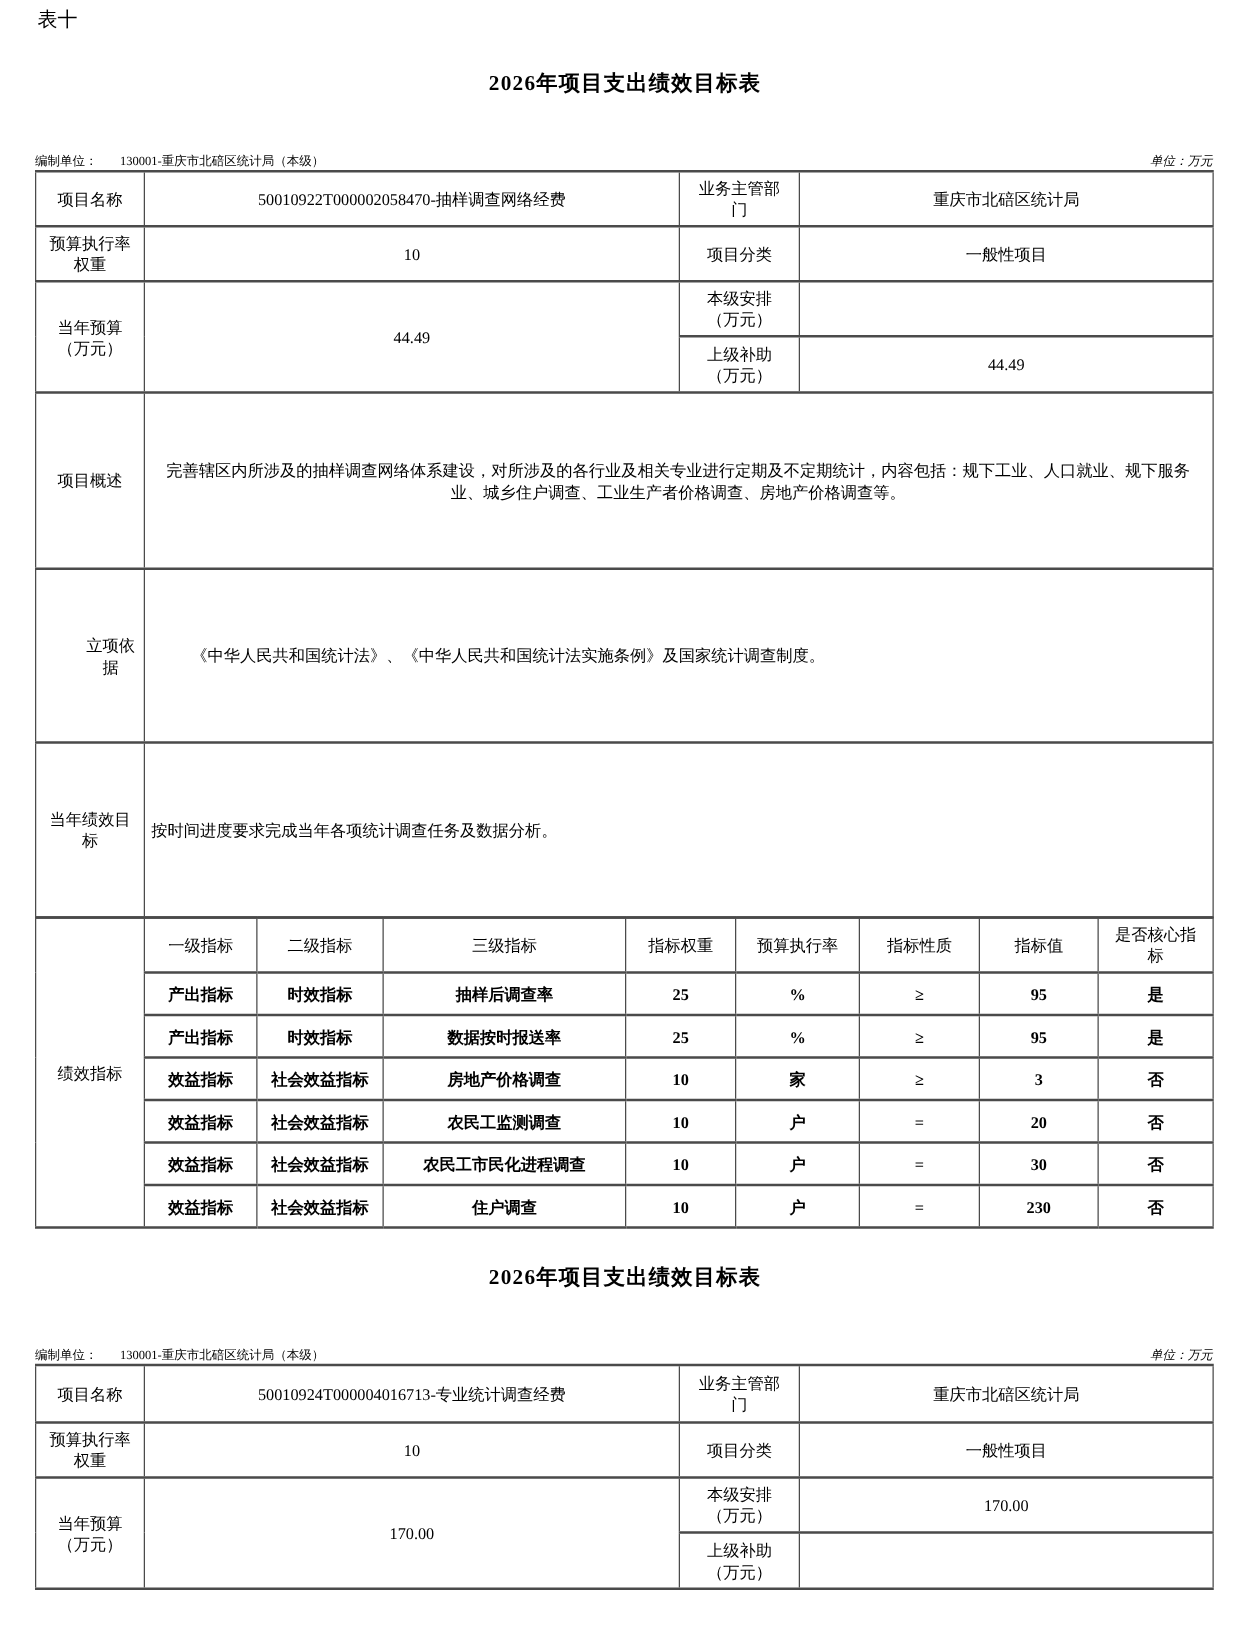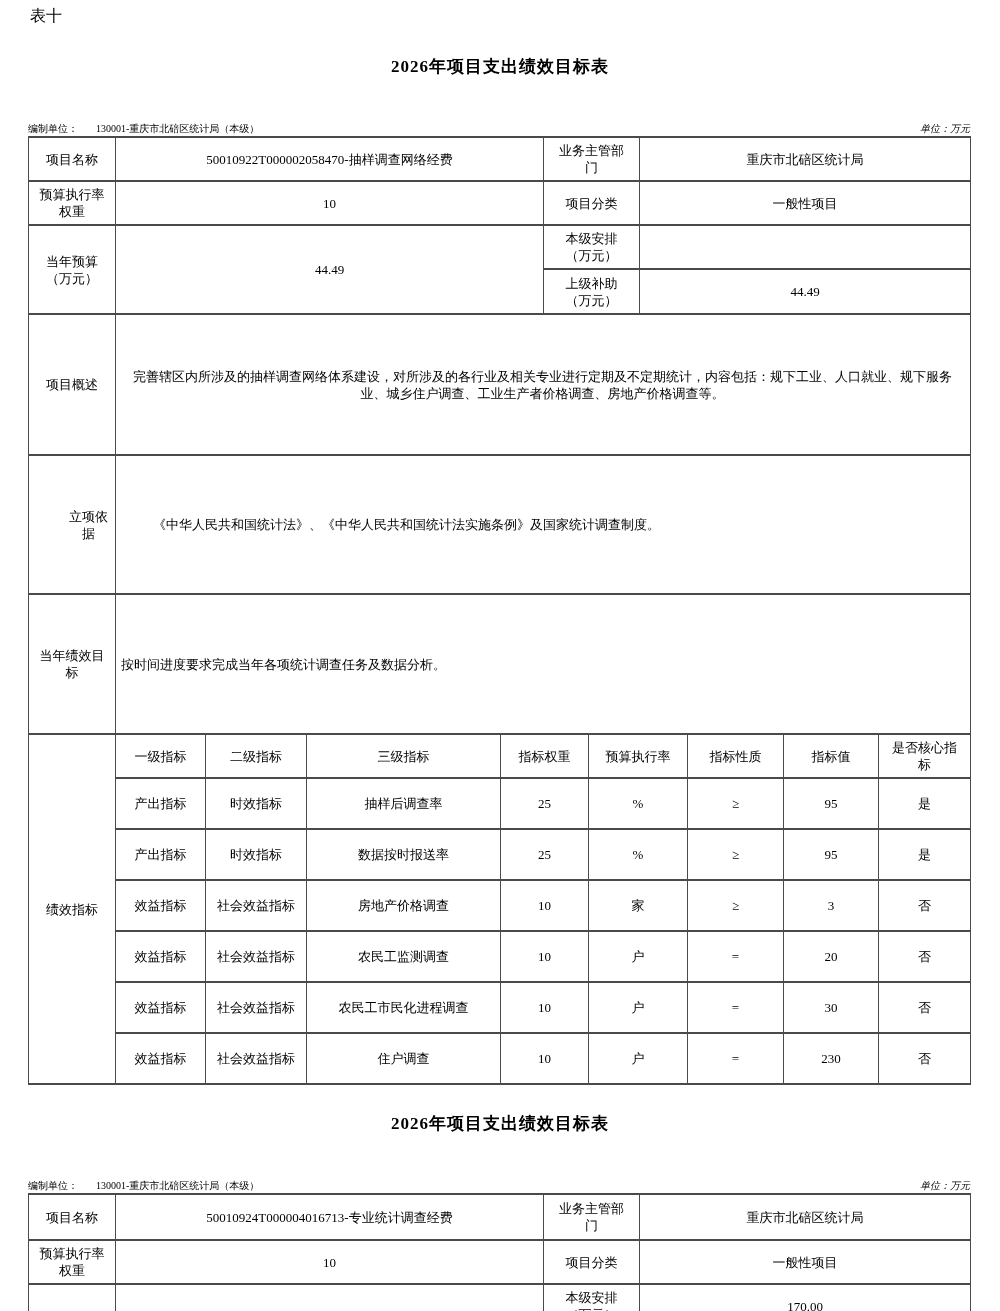--- a/index.html
+++ b/index.html
@@ -47,21 +47,21 @@
     vertical-align: middle;
     padding: 0 4px;
     overflow: hidden;
   }
   td.lbl { white-space: pre-line; }
   td.val-left { text-align: center; }
   td.para { text-align: justify; padding: 0 6px 0 5px; }
   tr.h44 td { height: 44px; }
   tr.h45 td { height: 45px; }
   tr.h46 td { height: 46px; }
-  tr.h34 td { height: 51px; }
+  tr.h34 td { height: 34px; font-weight: bold; }
   tr.hov td { height: 141px; text-align: center; }
   tr.hbs td { height: 139px; padding-left: 37px; }
   tr.hgl td { height: 140px; }
 </style>
 </head>
 <body>
 
 <div class="table-tag">表十</div>
 
 <h1 class="doc-title">2026年项目支出绩效目标表</h1>

